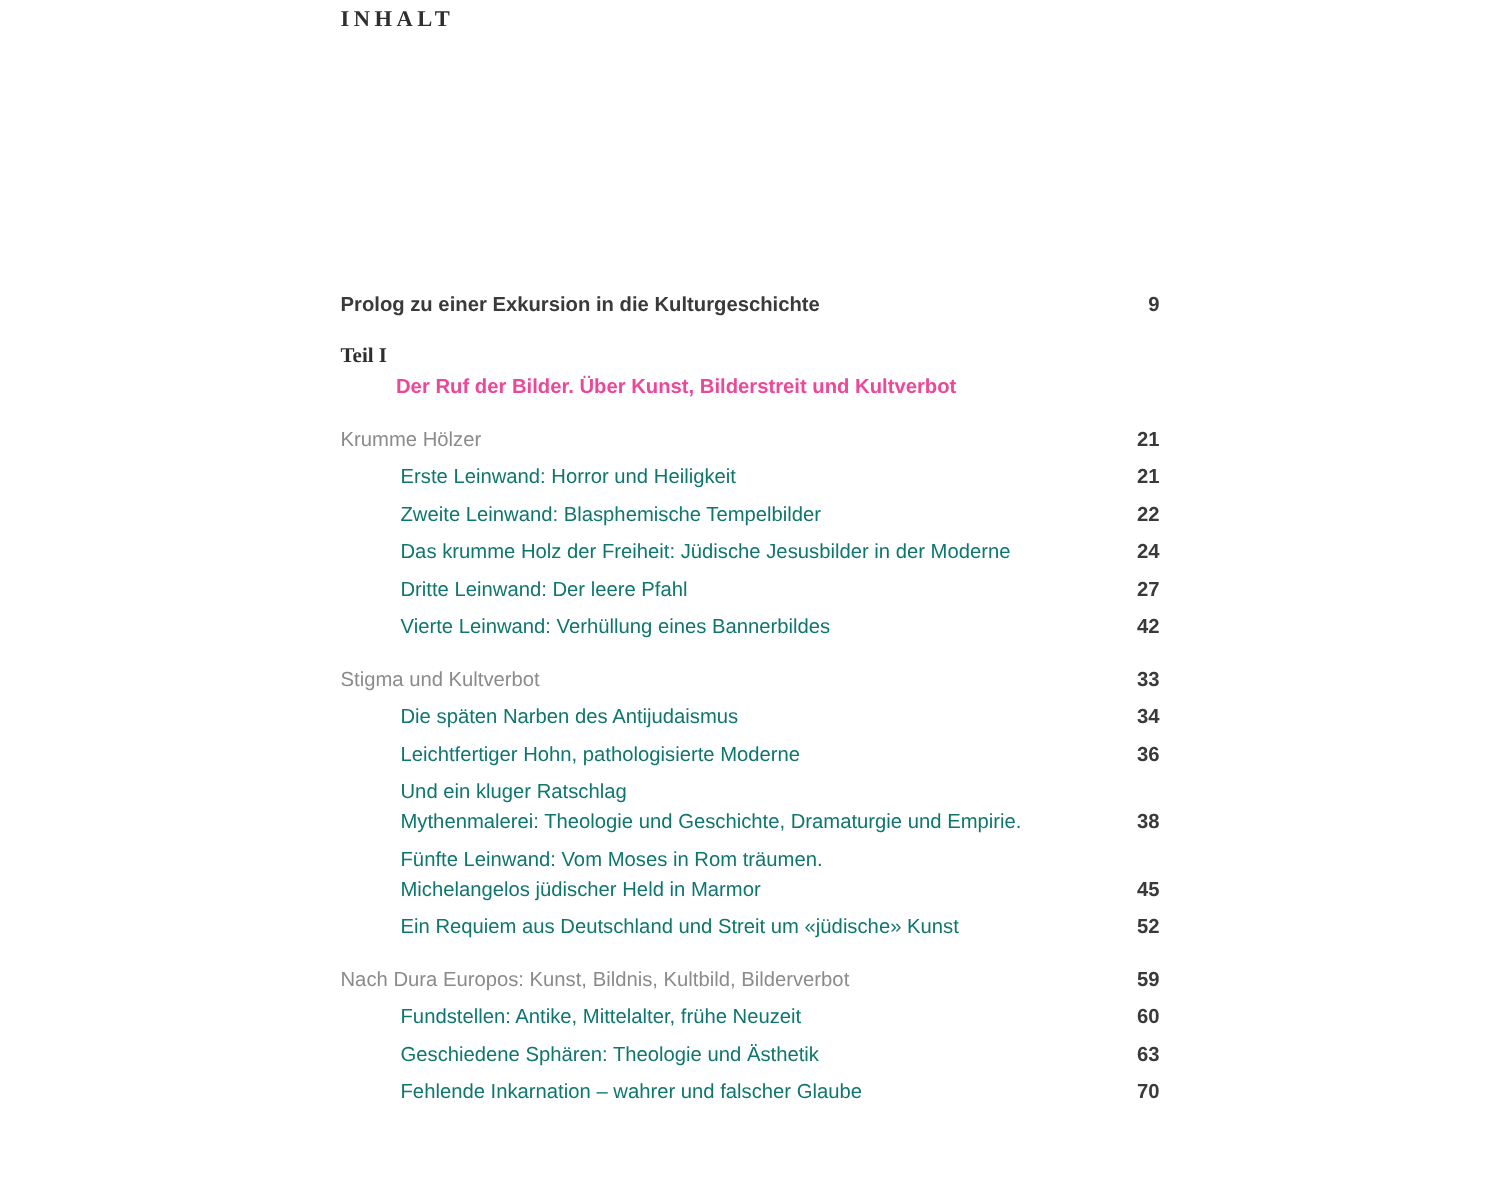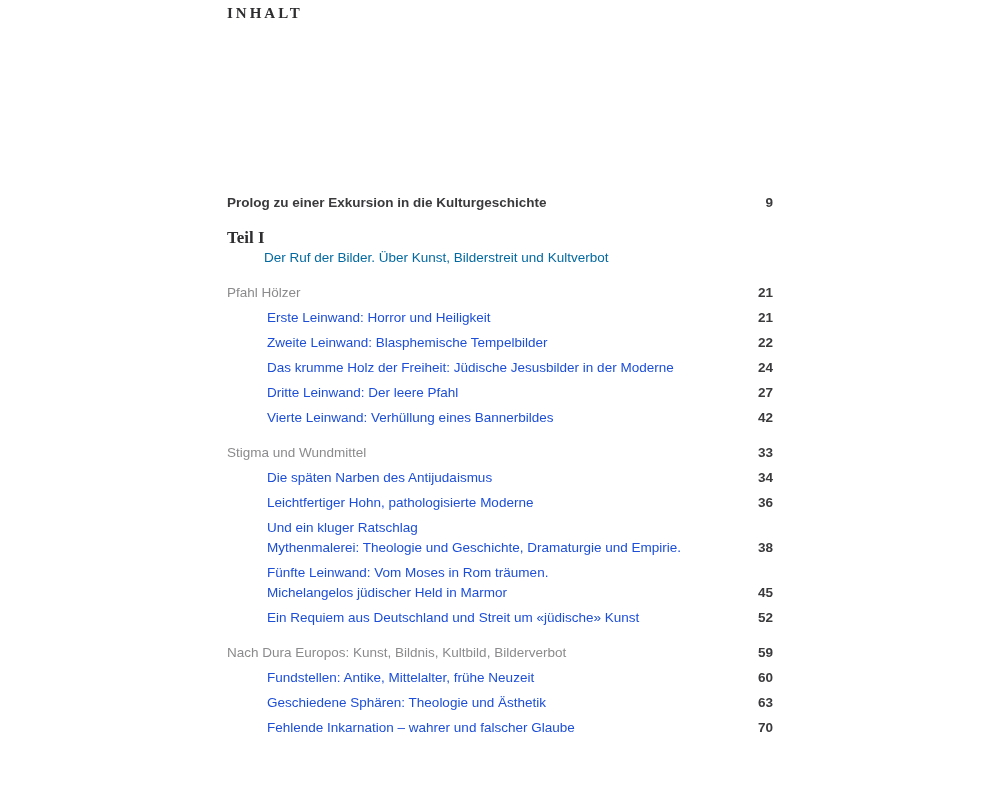--- a/index.html
+++ b/index.html
@@ -34,28 +34,28 @@
   }
 
   .prolog-row { margin-top:167px;gap:46px; }
   .prolog-row .text { font-weight:700; color:#3a3a3c; }
 
   .part-block { margin-top:15px; }
   .part-title-row { margin-bottom:0; }
   .part-title-row .text {
     font-family:"Liberation Serif","DejaVu Serif",serif;
     font-weight:700;
-    font-size:17px;
+    font-size:14px;
     color:#2e2e30;
   }
-  .part-subtitle-row .text { font-weight:400; color:#0369a1;padding-left:37px; }
+  .part-subtitle-row .text { font-weight:700; color:#ec4899;padding-left:37px; }
 
   .section { margin-top:15px; }
   .section-title-row .text { color:#8b8b8d; }
-  .entry-row .text { padding-left:40px; color:#1d4ed8; }
+  .entry-row .text { padding-left:40px; color:#0f766e; }
   .entry-row .text .line { line-height:20px; }
 </style>
 </head>
 <body>
 
 <div class="page">
   <div class="content">
 
     <h1 class="book-title">INHALT</h1>
 
@@ -69,21 +69,21 @@
         <span class="text">Teil I</span>
       </div>
       <div class="row part-subtitle-row">
         <span class="text">Der Ruf der Bilder. Über Kunst, Bilderstreit und Kultverbot</span>
       </div>
     </div>
 
     <div>
         <div class="section">
           <div class="row section-title-row">
-            <span class="text">Pfahl Hölzer</span>
+            <span class="text">Krumme Hölzer</span>
             <span class="pg">21</span>
           </div>
           <div class="row entry-row">
             <span class="text">
               <div class="line">Erste Leinwand: Horror und Heiligkeit</div>
             </span>
             <span class="pg">21</span>
           </div>
           <div class="row entry-row">
             <span class="text">
@@ -105,21 +105,21 @@
           </div>
           <div class="row entry-row">
             <span class="text">
               <div class="line">Vierte Leinwand: Verhüllung eines Bannerbildes</div>
             </span>
             <span class="pg">42</span>
           </div>
         </div>
         <div class="section">
           <div class="row section-title-row">
-            <span class="text">Stigma und Wundmittel</span>
+            <span class="text">Stigma und Kultverbot</span>
             <span class="pg">33</span>
           </div>
           <div class="row entry-row">
             <span class="text">
               <div class="line">Die späten Narben des Antijudaismus</div>
             </span>
             <span class="pg">34</span>
           </div>
           <div class="row entry-row">
             <span class="text">

